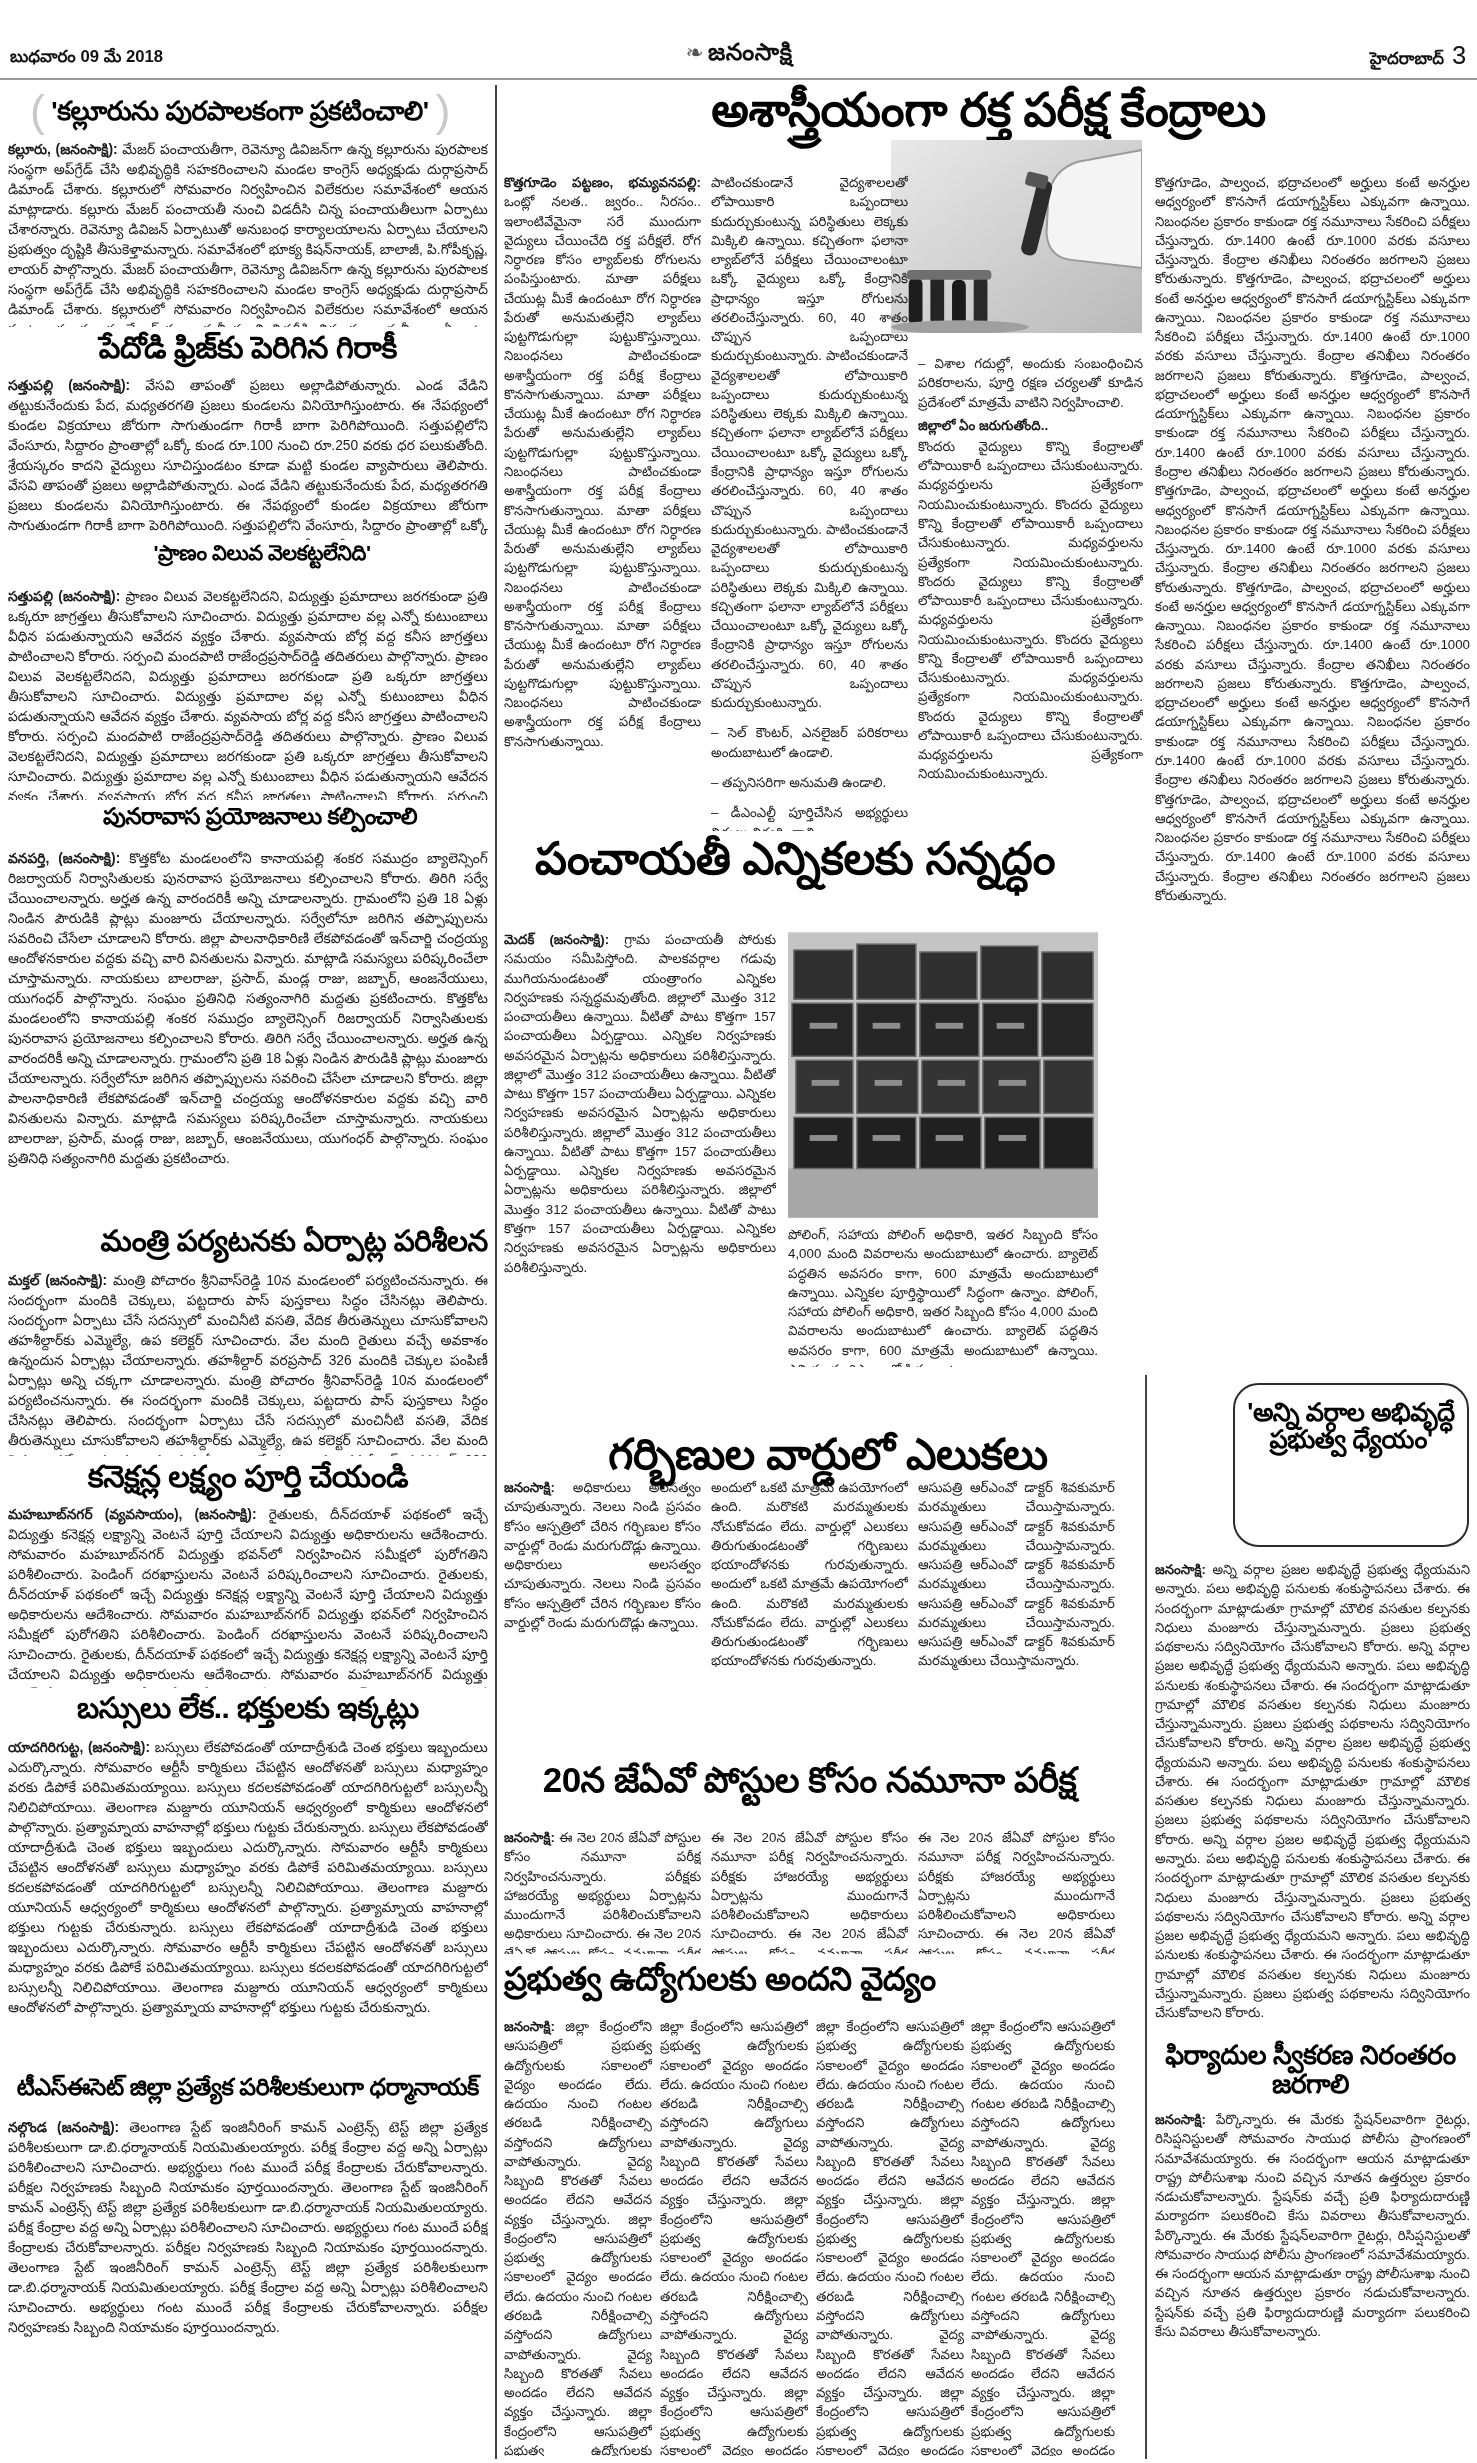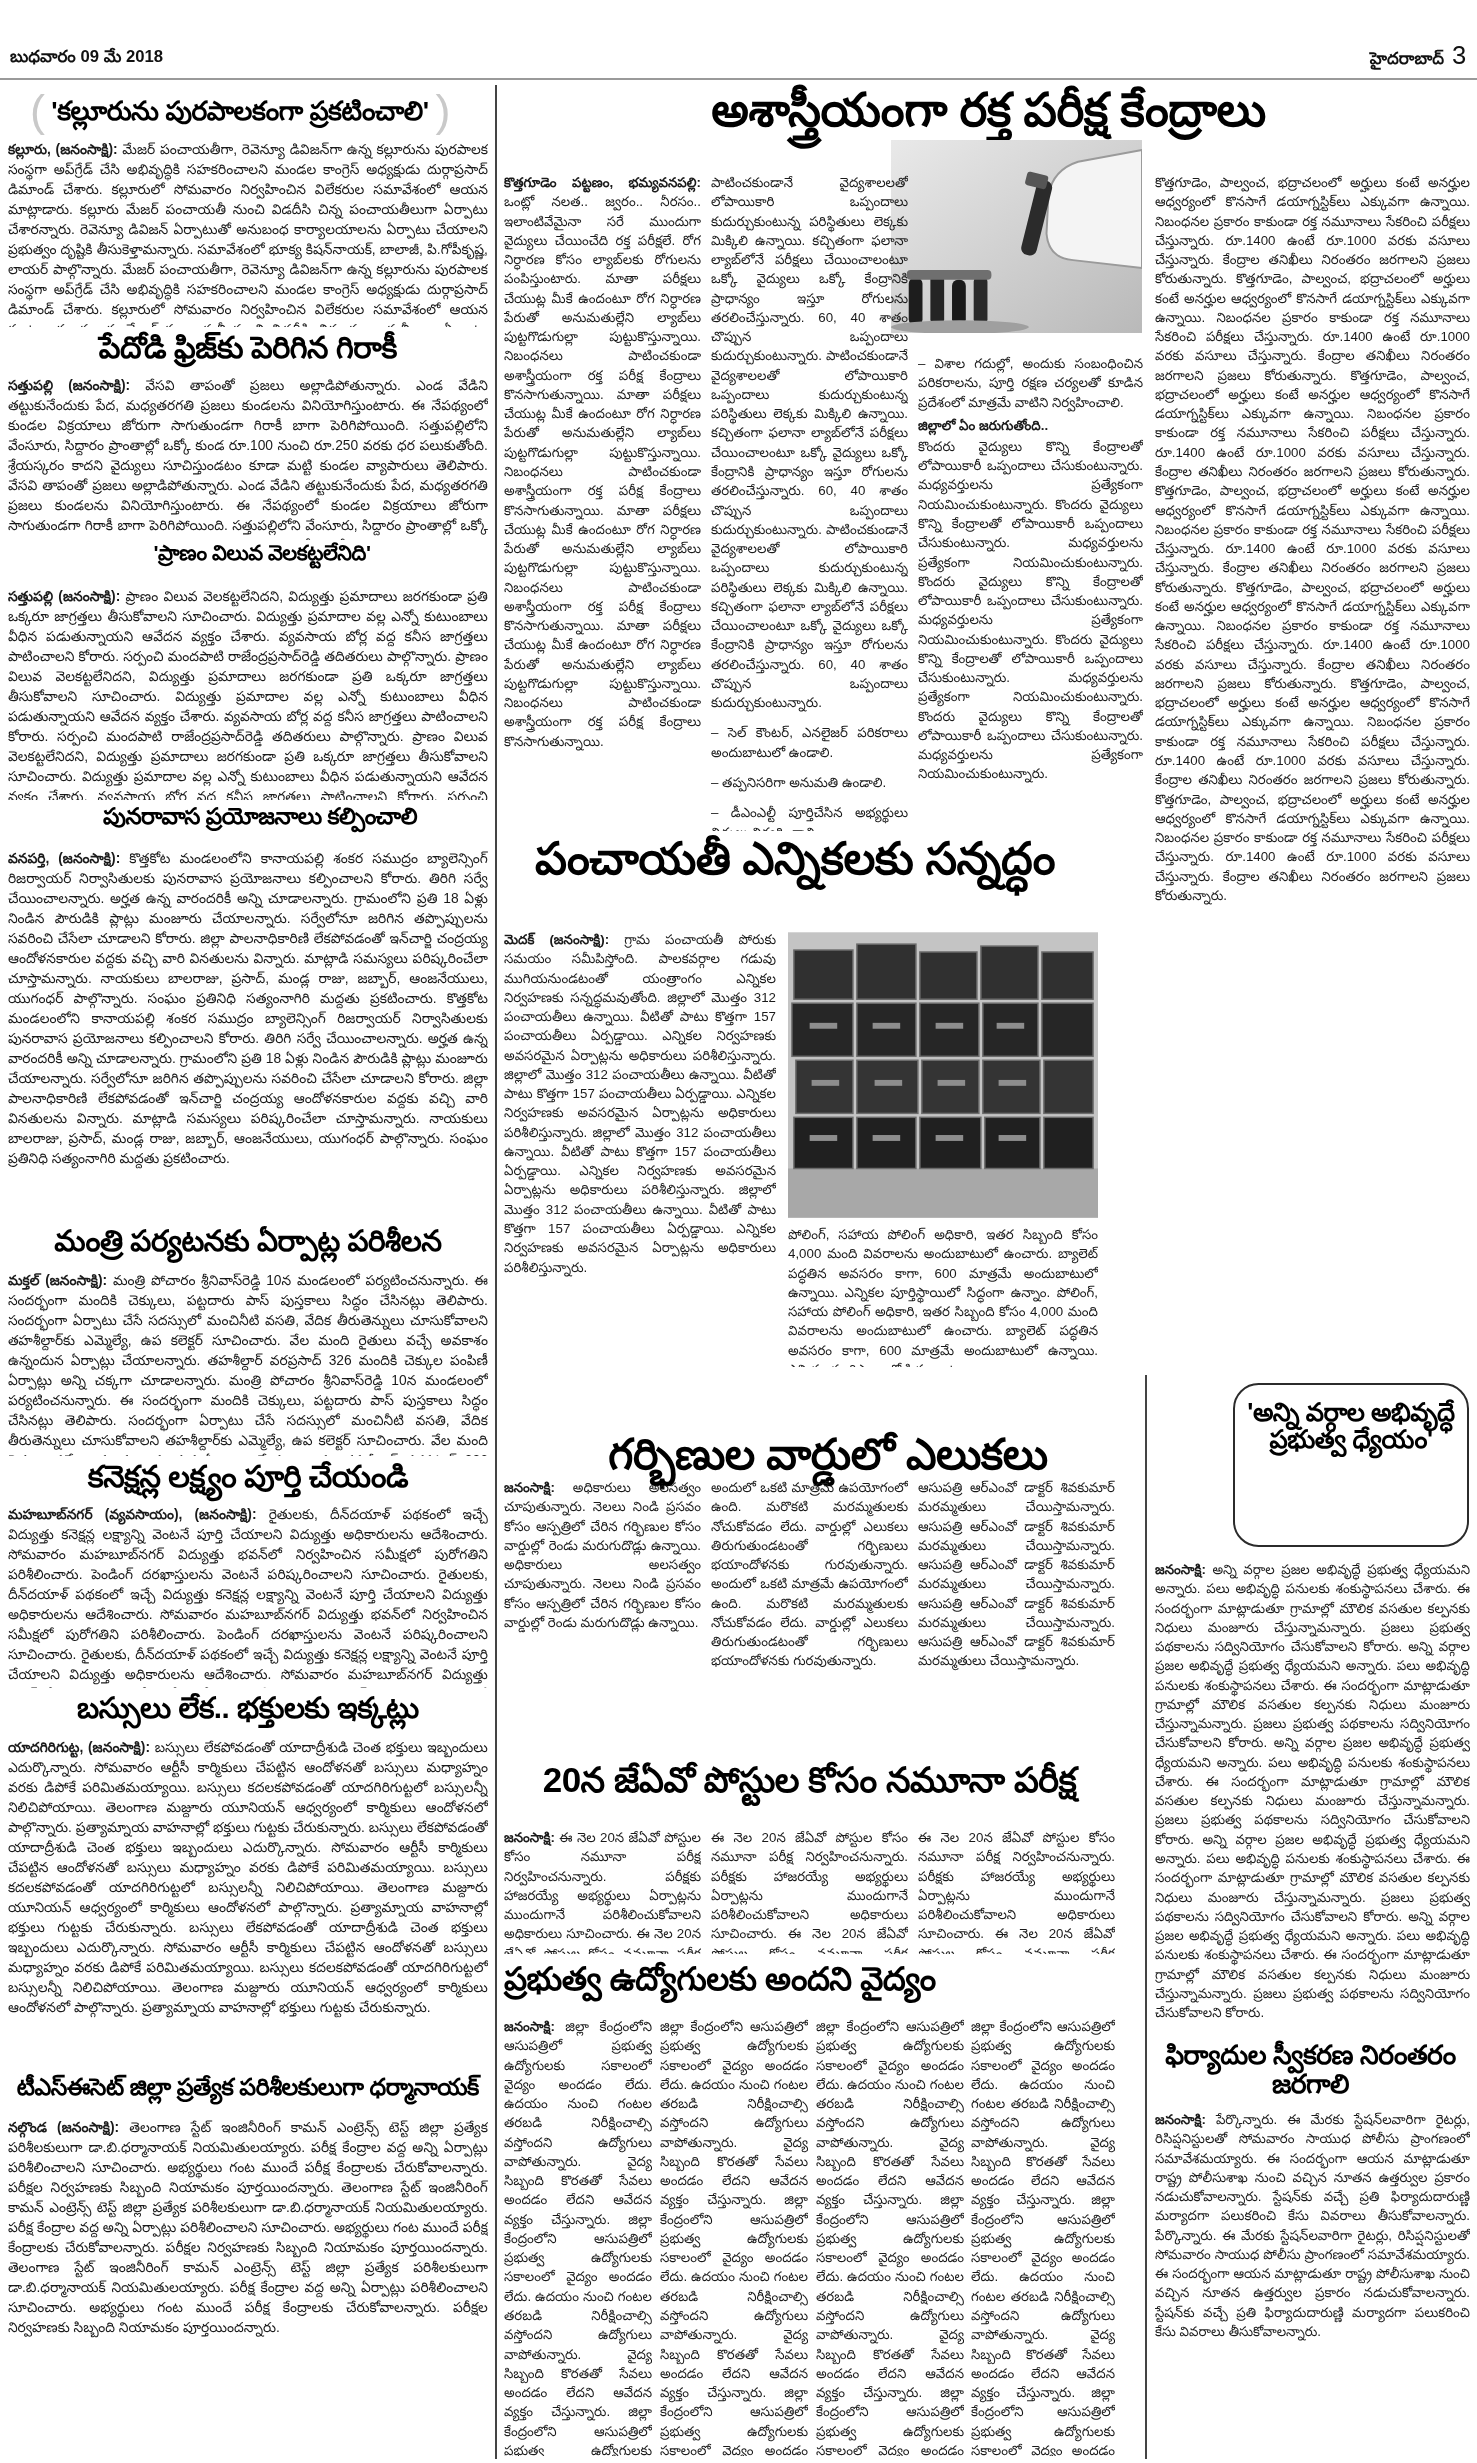--- a/index.html
+++ b/index.html
@@ -27,20 +27,23 @@
   
   .qbox{border:2.5px solid #2b2b2b;border-radius:25.6px;text-align:center;padding:13.8px 9.9px;box-sizing:border-box;}
   .photo{display:block;}
 </style>
 </head>
 <body>
 
 <div class="page">
 
   <div class="abs hdr-date">బుధవారం 09 మే 2018</div>
+  <div class="abs hdr-brand">
+    <span class="hdr-logo">❧</span><span>జనంసాక్షి</span>
+  </div>
   <div class="abs hdr-right">
     <span>హైదరాబాద్</span><span class="hdr-pageno">3</span>
   </div>
   <div class="abs hdr-rule"></div>
 
   <div class="abs vrule" style="left:495px;top:85px;height:2374px;"></div>
   <div class="abs vrule" style="left:1145px;top:1375px;height:1084px;"></div>
 
   <div>
 
@@ -61,21 +64,21 @@
       <b>సత్తుపల్లి (జనంసాక్షి):</b>
       <span> ప్రాణం విలువ వెలకట్టలేనిదని, విద్యుత్తు ప్రమాదాలు జరగకుండా ప్రతి ఒక్కరూ జాగ్రత్తలు తీసుకోవాలని సూచించారు. విద్యుత్తు ప్రమాదాల వల్ల ఎన్నో కుటుంబాలు వీధిన పడుతున్నాయని ఆవేదన వ్యక్తం చేశారు. వ్యవసాయ బోర్ల వద్ద కనీస జాగ్రత్తలు పాటించాలని కోరారు. సర్పంచి మందపాటి రాజేంద్రప్రసాద్‌రెడ్డి తదితరులు పాల్గొన్నారు. ప్రాణం విలువ వెలకట్టలేనిదని, విద్యుత్తు ప్రమాదాలు జరగకుండా ప్రతి ఒక్కరూ జాగ్రత్తలు తీసుకోవాలని సూచించారు. విద్యుత్తు ప్రమాదాల వల్ల ఎన్నో కుటుంబాలు వీధిన పడుతున్నాయని ఆవేదన వ్యక్తం చేశారు. వ్యవసాయ బోర్ల వద్ద కనీస జాగ్రత్తలు పాటించాలని కోరారు. సర్పంచి మందపాటి రాజేంద్రప్రసాద్‌రెడ్డి తదితరులు పాల్గొన్నారు. ప్రాణం విలువ వెలకట్టలేనిదని, విద్యుత్తు ప్రమాదాలు జరగకుండా ప్రతి ఒక్కరూ జాగ్రత్తలు తీసుకోవాలని సూచించారు. విద్యుత్తు ప్రమాదాల వల్ల ఎన్నో కుటుంబాలు వీధిన పడుతున్నాయని ఆవేదన వ్యక్తం చేశారు. వ్యవసాయ బోర్ల వద్ద కనీస జాగ్రత్తలు పాటించాలని కోరారు. సర్పంచి మందపాటి రాజేంద్రప్రసాద్‌రెడ్డి తదితరులు పాల్గొన్నారు.</span>
     </div>
 
     <div class="abs head" style="left:20px;top:804px;width:480px;font-size:23px;">పునరావాస ప్రయోజనాలు కల్పించాలి</div>
     <div class="abs body lbody" style="left:7.9px;top:849px;width:480px;height:372px;">
       <b>వనపర్తి, (జనంసాక్షి):</b>
       <span> కొత్తకోట మండలంలోని కానాయపల్లి శంకర సముద్రం బ్యాలెన్సింగ్ రిజర్వాయర్ నిర్వాసితులకు పునరావాస ప్రయోజనాలు కల్పించాలని కోరారు. తిరిగి సర్వే చేయించాలన్నారు. అర్హత ఉన్న వారందరికీ అన్ని చూడాలన్నారు. గ్రామంలోని ప్రతి 18 ఏళ్లు నిండిన పౌరుడికి ప్లాట్లు మంజూరు చేయాలన్నారు. సర్వేలోనూ జరిగిన తప్పొప్పులను సవరించి చేసేలా చూడాలని కోరారు. జిల్లా పాలనాధికారిణి లేకపోవడంతో ఇన్‌చార్జి చంద్రయ్య ఆందోళనకారుల వద్దకు వచ్చి వారి వినతులను విన్నారు. మాట్లాడి సమస్యలు పరిష్కరించేలా చూస్తామన్నారు. నాయకులు బాలరాజు, ప్రసాద్, మండ్ల రాజు, జబ్బార్, ఆంజనేయులు, యుగంధర్ పాల్గొన్నారు. సంఘం ప్రతినిధి సత్యంనాగిరి మద్దతు ప్రకటించారు. కొత్తకోట మండలంలోని కానాయపల్లి శంకర సముద్రం బ్యాలెన్సింగ్ రిజర్వాయర్ నిర్వాసితులకు పునరావాస ప్రయోజనాలు కల్పించాలని కోరారు. తిరిగి సర్వే చేయించాలన్నారు. అర్హత ఉన్న వారందరికీ అన్ని చూడాలన్నారు. గ్రామంలోని ప్రతి 18 ఏళ్లు నిండిన పౌరుడికి ప్లాట్లు మంజూరు చేయాలన్నారు. సర్వేలోనూ జరిగిన తప్పొప్పులను సవరించి చేసేలా చూడాలని కోరారు. జిల్లా పాలనాధికారిణి లేకపోవడంతో ఇన్‌చార్జి చంద్రయ్య ఆందోళనకారుల వద్దకు వచ్చి వారి వినతులను విన్నారు. మాట్లాడి సమస్యలు పరిష్కరించేలా చూస్తామన్నారు. నాయకులు బాలరాజు, ప్రసాద్, మండ్ల రాజు, జబ్బార్, ఆంజనేయులు, యుగంధర్ పాల్గొన్నారు. సంఘం ప్రతినిధి సత్యంనాగిరి మద్దతు ప్రకటించారు.</span>
     </div>
 
-    <div class="abs head" style="left:7.9px;top:1225px;width:480px;font-size:29.6px;">మంత్రి పర్యటనకు ఏర్పాట్ల పరిశీలన</div>
+    <div class="abs head" style="left:7.9px;top:1225px;width:480px;font-size:29.6px;text-align:right;">మంత్రి పర్యటనకు ఏర్పాట్ల పరిశీలన</div>
     <div class="abs body lbody" style="left:7.9px;top:1271px;width:480px;height:185px;">
       <b>మక్తల్ (జనంసాక్షి):</b>
       <span> మంత్రి పోచారం శ్రీనివాస్‌రెడ్డి 10న మండలంలో పర్యటించనున్నారు. ఈ సందర్భంగా మందికి చెక్కులు, పట్టదారు పాస్ పుస్తకాలు సిద్ధం చేసినట్లు తెలిపారు. సందర్భంగా ఏర్పాటు చేసే సదస్సులో మంచినీటి వసతి, వేదిక తీరుతెన్నులు చూసుకోవాలని తహశీల్దార్‌కు ఎమ్మెల్యే, ఉప కలెక్టర్ సూచించారు. వేల మంది రైతులు వచ్చే అవకాశం ఉన్నందున ఏర్పాట్లు చేయాలన్నారు. తహశీల్దార్ వరప్రసాద్ 326 మందికి చెక్కుల పంపిణీ ఏర్పాట్లు అన్ని చక్కగా చూడాలన్నారు. మంత్రి పోచారం శ్రీనివాస్‌రెడ్డి 10న మండలంలో పర్యటించనున్నారు. ఈ సందర్భంగా మందికి చెక్కులు, పట్టదారు పాస్ పుస్తకాలు సిద్ధం చేసినట్లు తెలిపారు. సందర్భంగా ఏర్పాటు చేసే సదస్సులో మంచినీటి వసతి, వేదిక తీరుతెన్నులు చూసుకోవాలని తహశీల్దార్‌కు ఎమ్మెల్యే, ఉప కలెక్టర్ సూచించారు. వేల మంది రైతులు వచ్చే అవకాశం ఉన్నందున ఏర్పాట్లు చేయాలన్నారు. తహశీల్దార్ వరప్రసాద్ 326 మందికి చెక్కుల పంపిణీ ఏర్పాట్లు అన్ని చక్కగా చూడాలన్నారు.</span>
     </div>
 
     <div class="abs head" style="left:7.9px;top:1460px;width:480px;font-size:30.5px;">కనెక్షన్ల లక్ష్యం పూర్తి చేయండి</div>
     <div class="abs body lbody" style="left:7.9px;top:1505px;width:480px;height:183px;">
       <b>మహబూబ్‌నగర్ (వ్యవసాయం), (జనంసాక్షి):</b>
       <span> రైతులకు, దీన్‌దయాళ్ పథకంలో ఇచ్చే విద్యుత్తు కనెక్షన్ల లక్ష్యాన్ని వెంటనే పూర్తి చేయాలని విద్యుత్తు అధికారులను ఆదేశించారు. సోమవారం మహబూబ్‌నగర్ విద్యుత్తు భవన్‌లో నిర్వహించిన సమీక్షలో పురోగతిని పరిశీలించారు. పెండింగ్ దరఖాస్తులను వెంటనే పరిష్కరించాలని సూచించారు. రైతులకు, దీన్‌దయాళ్ పథకంలో ఇచ్చే విద్యుత్తు కనెక్షన్ల లక్ష్యాన్ని వెంటనే పూర్తి చేయాలని విద్యుత్తు అధికారులను ఆదేశించారు. సోమవారం మహబూబ్‌నగర్ విద్యుత్తు భవన్‌లో నిర్వహించిన సమీక్షలో పురోగతిని పరిశీలించారు. పెండింగ్ దరఖాస్తులను వెంటనే పరిష్కరించాలని సూచించారు. రైతులకు, దీన్‌దయాళ్ పథకంలో ఇచ్చే విద్యుత్తు కనెక్షన్ల లక్ష్యాన్ని వెంటనే పూర్తి చేయాలని విద్యుత్తు అధికారులను ఆదేశించారు. సోమవారం మహబూబ్‌నగర్ విద్యుత్తు భవన్‌లో నిర్వహించిన సమీక్షలో పురోగతిని పరిశీలించారు. పెండింగ్ దరఖాస్తులను వెంటనే పరిష్కరించాలని సూచించారు.</span>
     </div>

